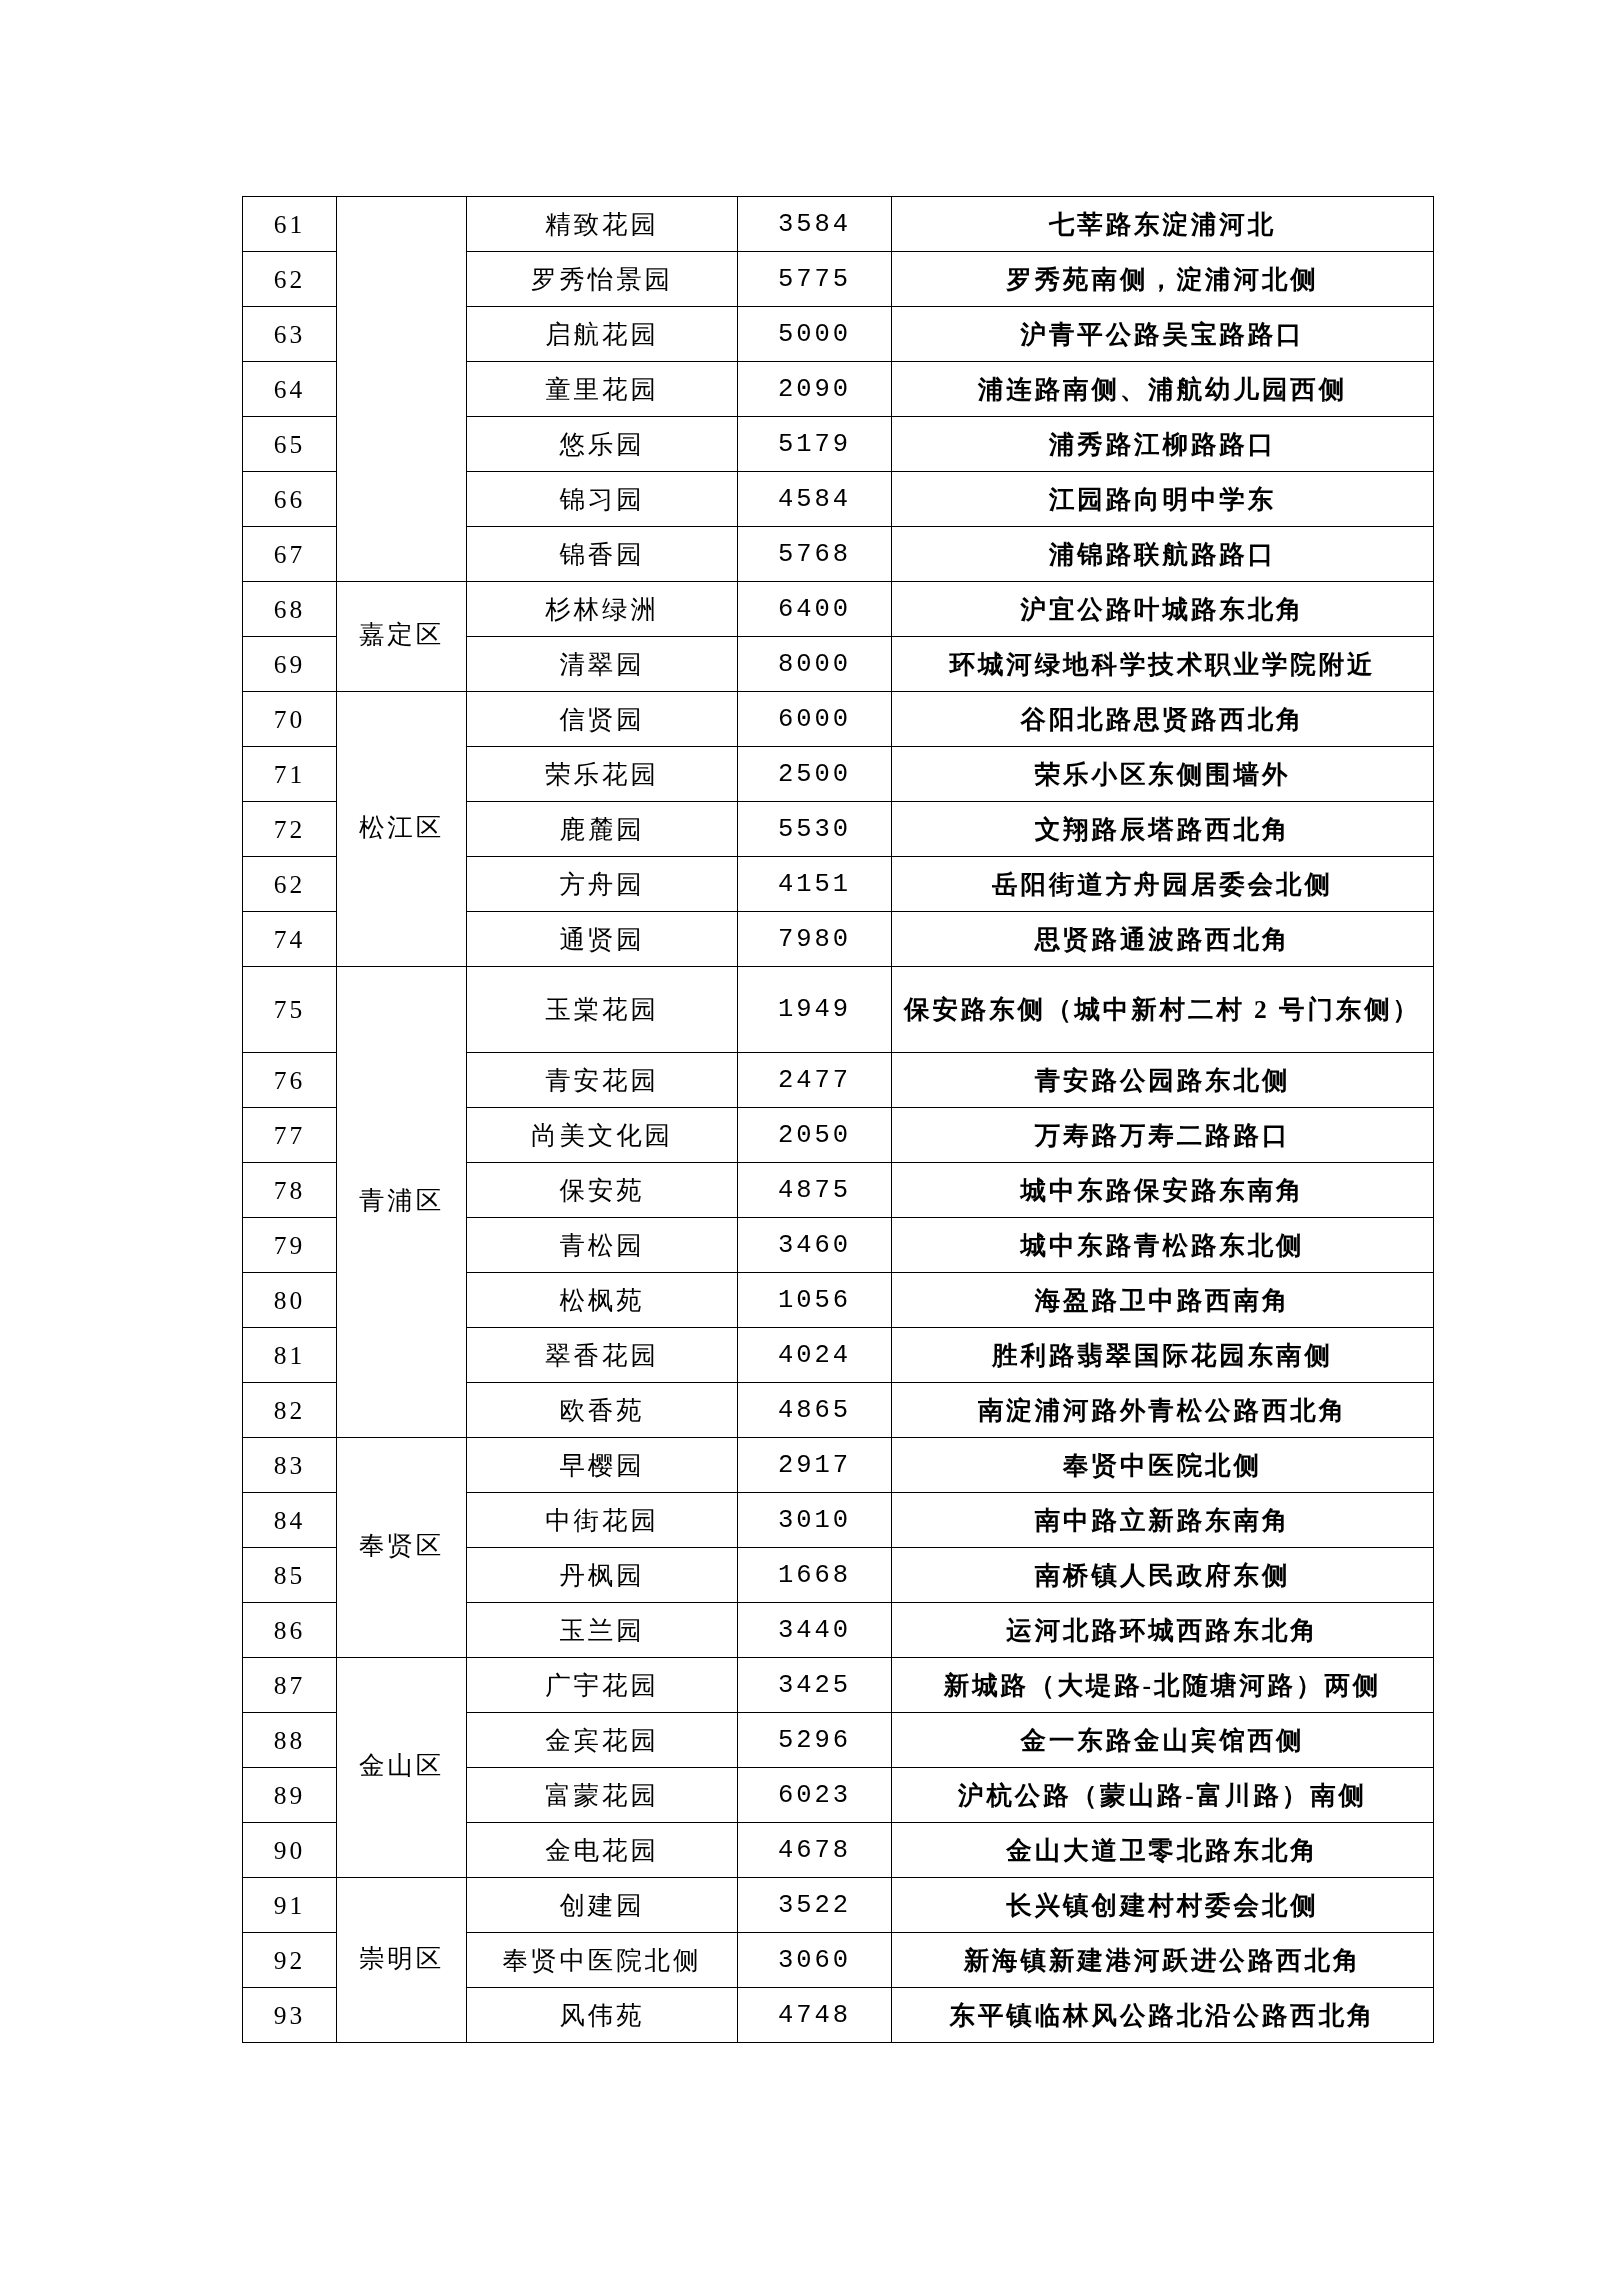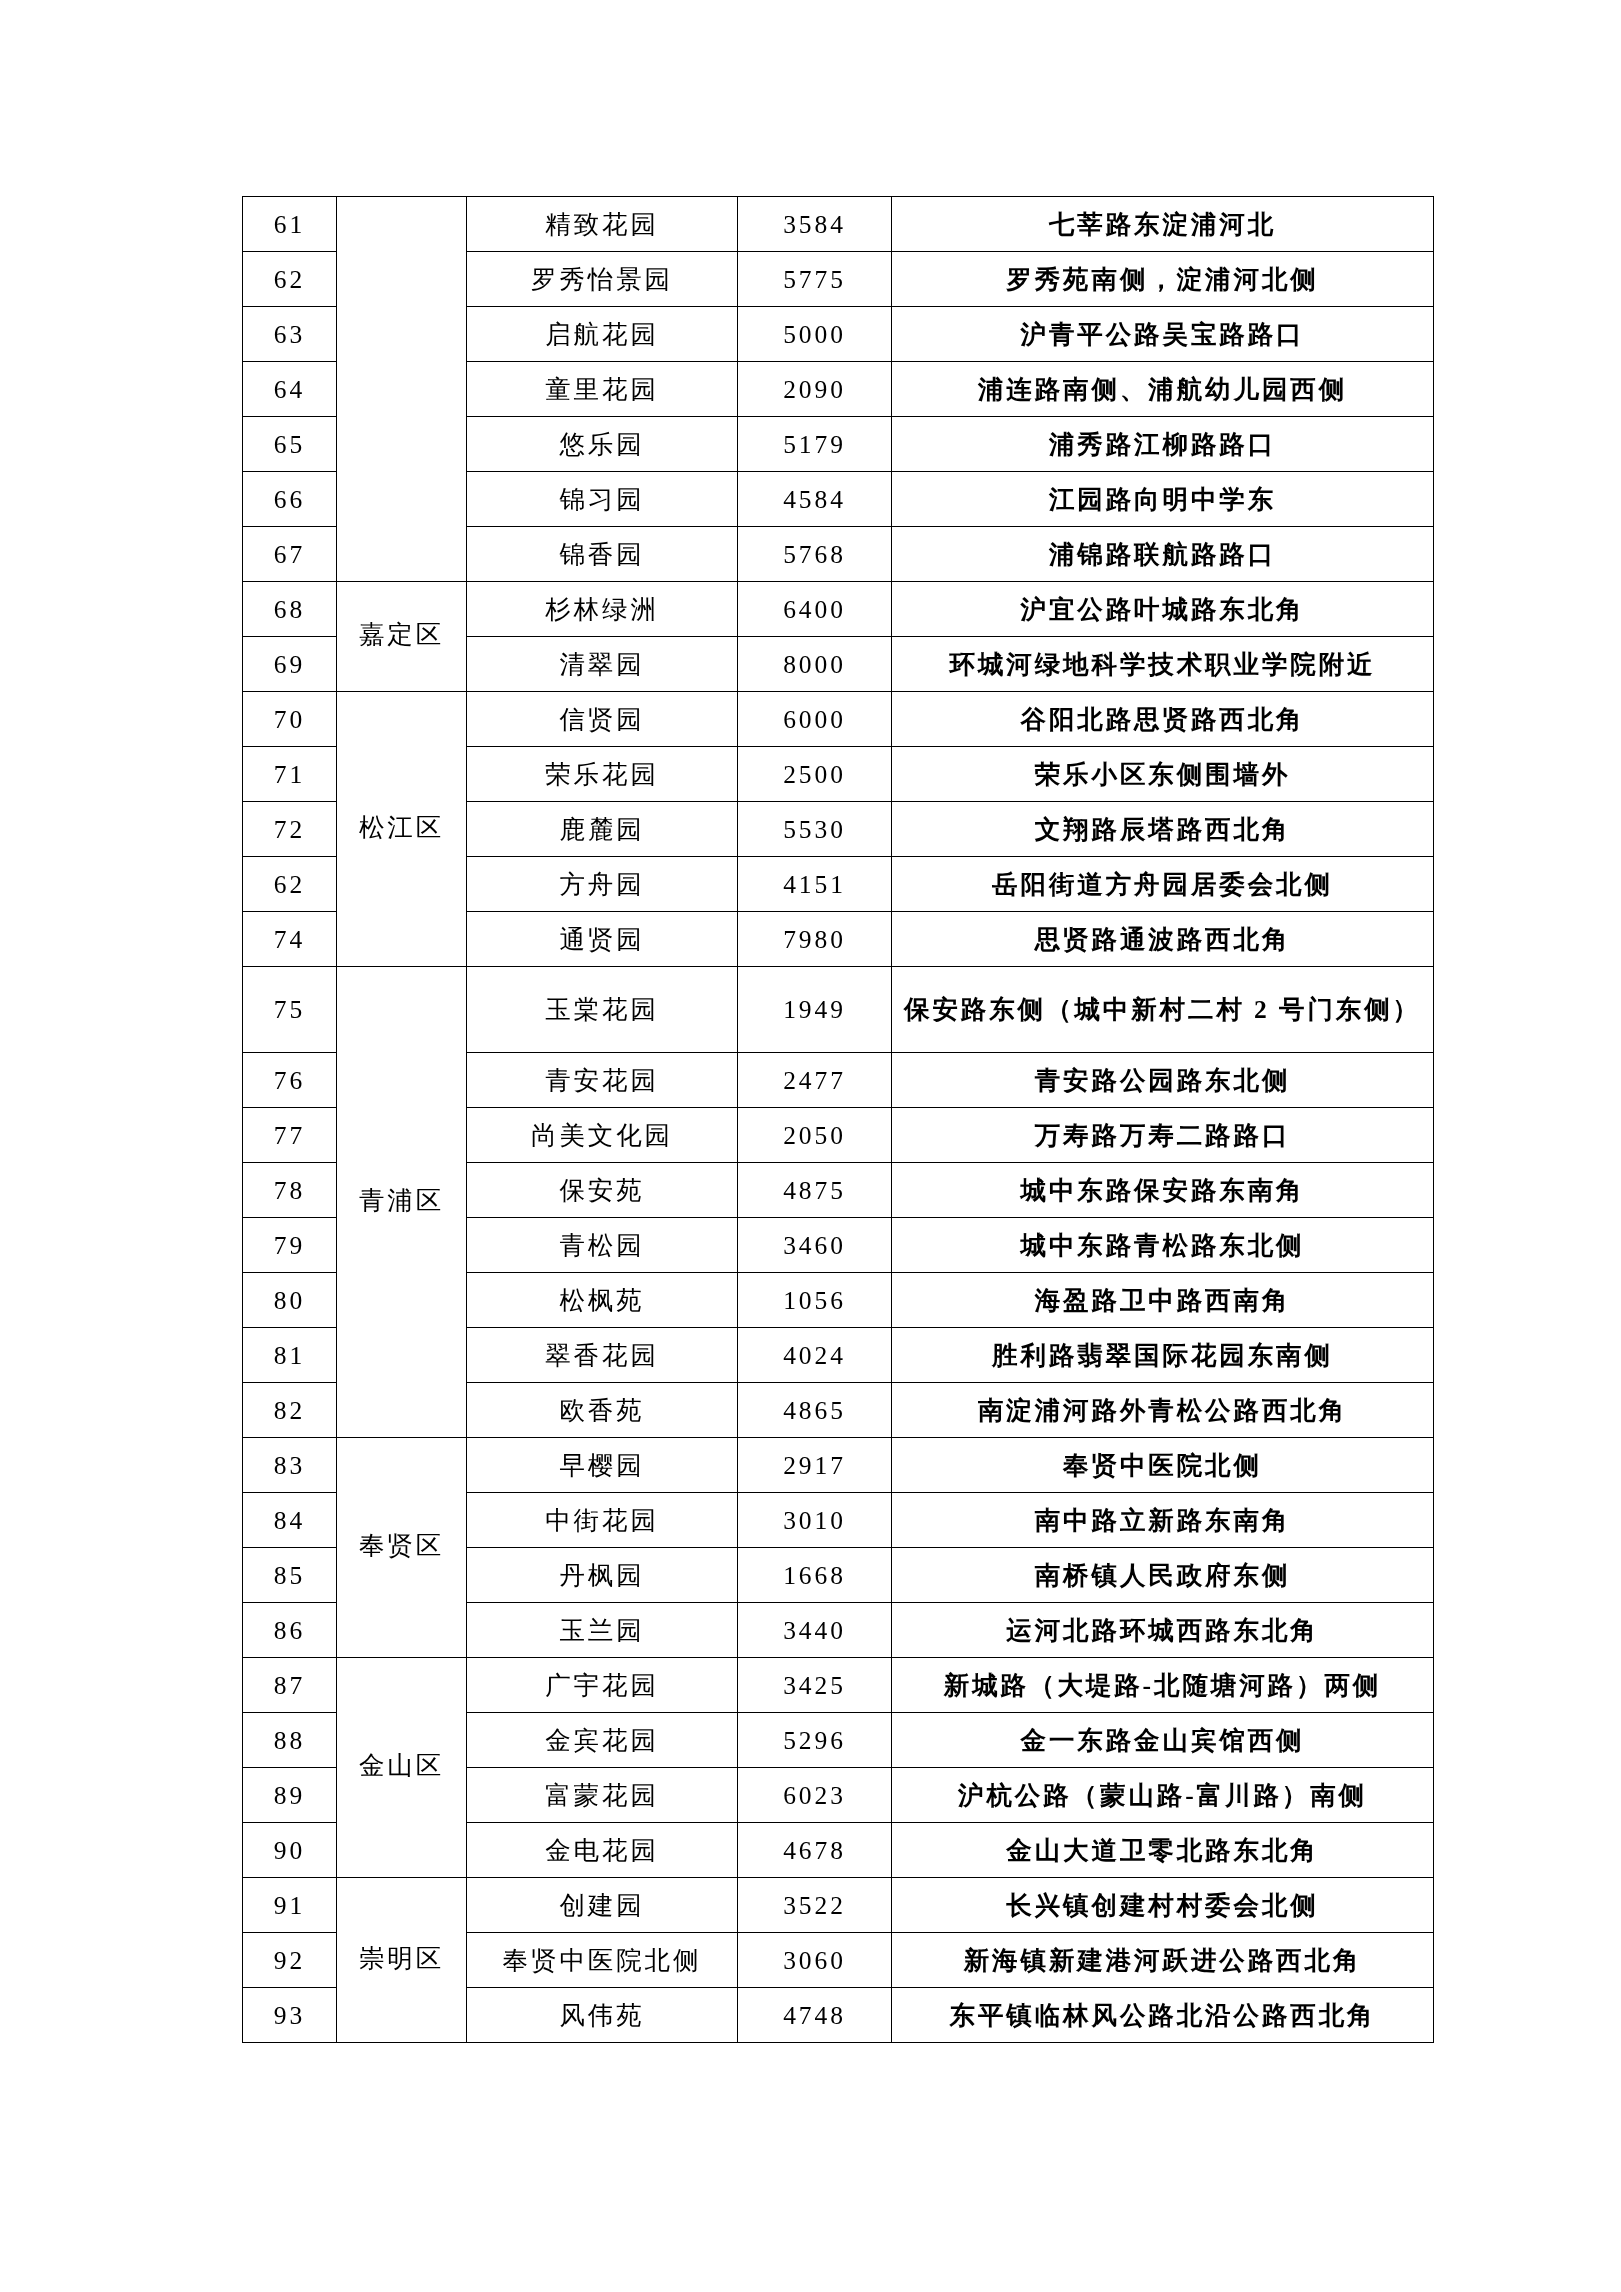--- a/index.html
+++ b/index.html
@@ -44,20 +44,21 @@
     table.park-table tr.tall td {
       height: 85px;
     }
     td.c-no {
       font-size: 24.5px;
       letter-spacing: 3.9px;
     }
     td.c-area {
       font-size: 24.5px;
       letter-spacing: 2.9px;
+      font-family: Liberation Mono, monospace;
     }
     td.c-loc {
       letter-spacing: 2.9px;
       font-weight: bold;
     }
     td.c-district {
       letter-spacing: 5.9px;
       font-family: Liberation Mono, monospace;
     }
   </style>

